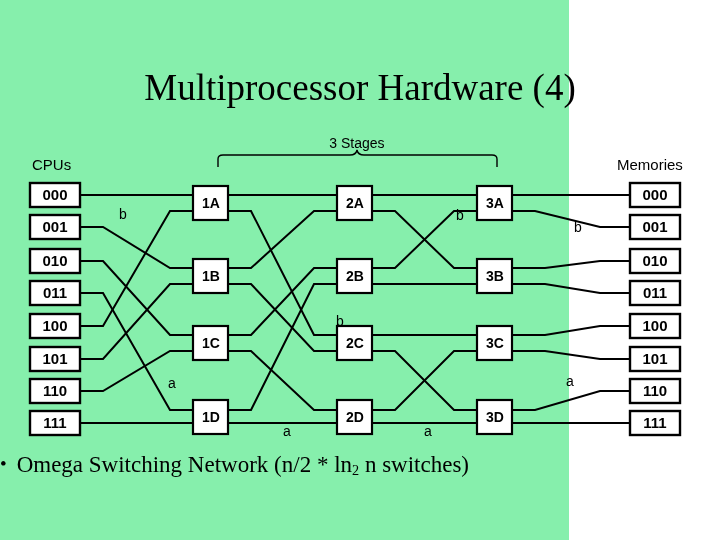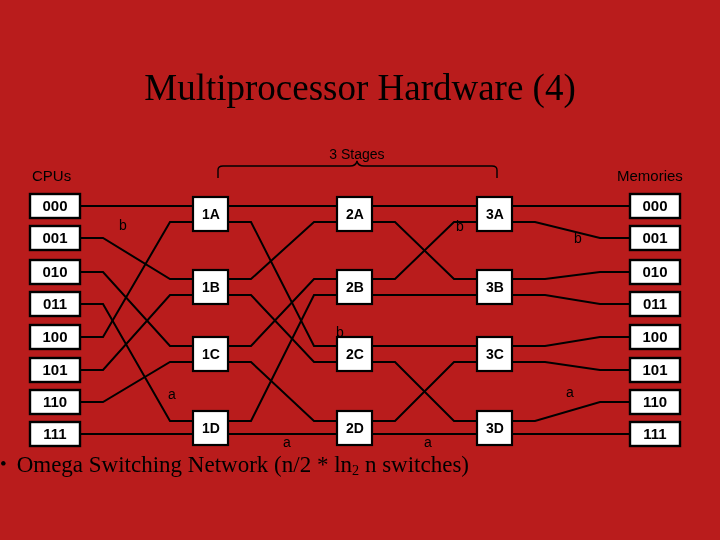--- a/index.html
+++ b/index.html
@@ -1,37 +1,37 @@
 <!DOCTYPE html>
 <html><head>
 <meta charset="utf-8">
 <style>
   html,body{margin:0;padding:0;}
   body{
     width:720px;height:540px;background:#ffffff;overflow:hidden;
     font-family:"Liberation Serif", serif;
     -webkit-font-smoothing:antialiased;
   }
-  #slide{position:relative;width:720px;height:540px;background:#b91c1c;}
+  #slide{position:relative;width:569px;height:540px;background:#86efac;}
 
   #title{
     position:absolute;left:0;top:68px;width:720px;text-align:center;
     font-family:"Liberation Serif", serif;
     font-size:37px;color:#000;line-height:1.1;white-space:nowrap;
   }
 
   #caption{
     position:absolute;left:0;top:452px;width:720px;text-align:left;
     font-family:"Liberation Serif", serif;font-size:23px;color:#000;
     white-space:nowrap;
   }
   #caption .bullet{display:inline-block;margin-right:10px;font-size:19px;vertical-align:2px;}
   #caption sub{font-size:0.62em;vertical-align:-0.22em;}
 
-  #figure{position:absolute;left:0;top:134px;width:720px;height:325px;}
+  #figure{position:absolute;left:0;top:123px;width:720px;height:325px;}
   svg{display:block;}
 
   .boxlbl{
     font-family:"Liberation Sans", sans-serif;
     font-size:15px;font-weight:bold;fill:#000;
     text-anchor:middle;dominant-baseline:middle;
   }
   .swlbl{
     font-family:"Liberation Sans", sans-serif;
     font-size:14px;font-weight:bold;fill:#000;

